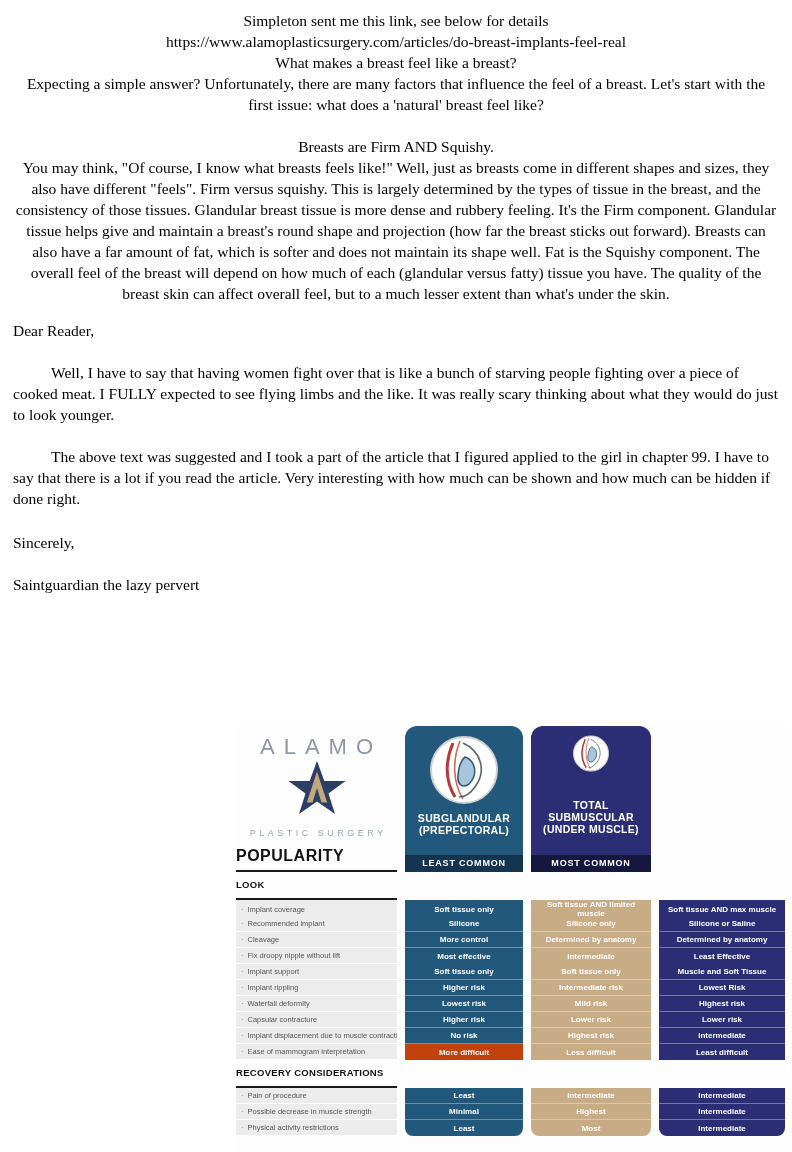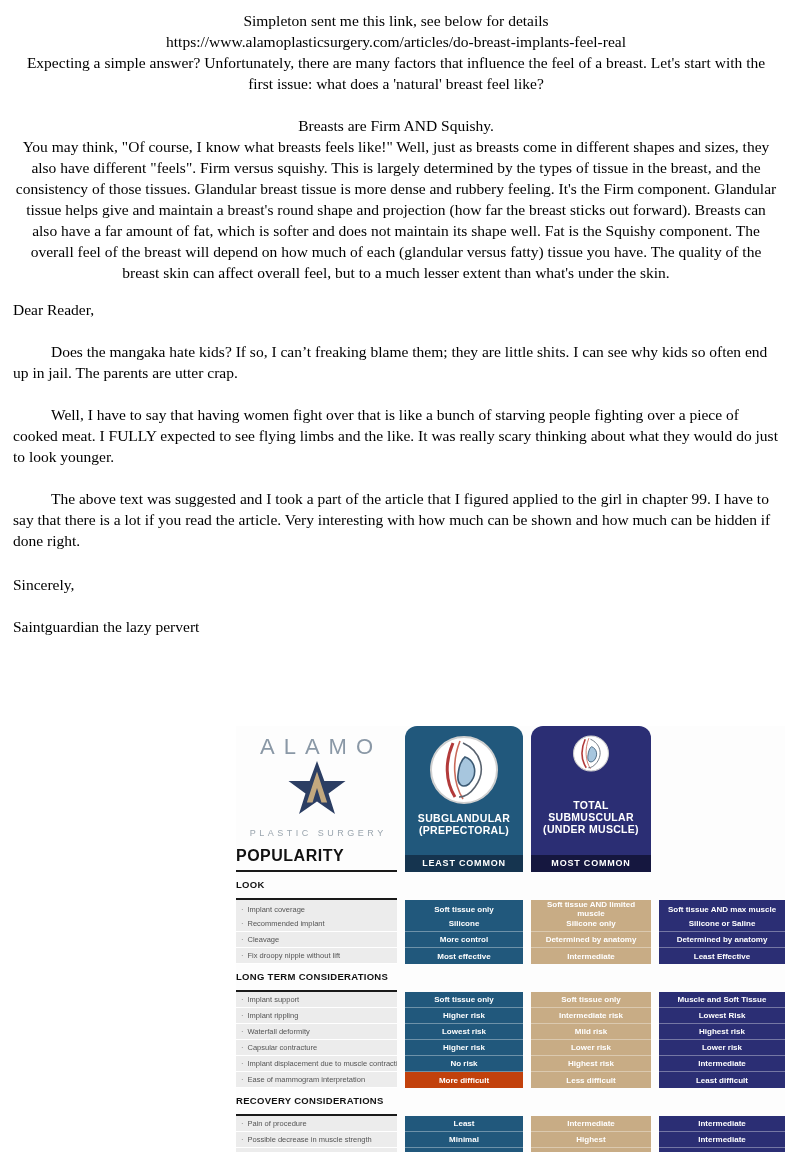--- a/index.html
+++ b/index.html
@@ -64,30 +64,30 @@
 </style>
 </head>
 <body>
 
 <div class="page">
 
   <div class="letter">
     <div class="centered">
       <div>Simpleton sent me this link, see below for details</div>
       <div>https://www.alamoplasticsurgery.com/articles/do-breast-implants-feel-real</div>
+      <div>What makes a breast feel like a breast?</div>
       <div>Expecting a simple answer?  Unfortunately, there are many factors that influence the feel of a breast. Let's start with the first issue: what does a 'natural' breast feel like?</div>
     </div>
 
     <div class="centered article">
       <div>Breasts are Firm AND Squishy.</div>
       <div>You may think, "Of course, I know what breasts feels like!" Well, just as breasts come in different shapes and sizes, they also have different "feels". Firm versus squishy. This is largely determined by the types of tissue in the breast, and the consistency of those tissues. Glandular breast tissue is more dense and rubbery feeling. It's the Firm component. Glandular tissue helps give and maintain a breast's round shape and projection (how far the breast sticks out forward). Breasts can also have a far amount of fat, which is softer and does not maintain its shape well. Fat is the Squishy component. The overall feel of the breast will depend on how much of each (glandular versus fatty) tissue you have. The quality of the breast skin can affect overall feel, but to a much lesser extent than what's under the skin.</div>
     </div>
 
     <p class="salutation">Dear Reader,</p>
-    <p class="para">Does the mangaka hate kids?  If so,  I can’t freaking blame them; they are little shits.  I can see why kids so often end up in jail.  The parents are utter crap.</p>
     <p class="para">Well, I have to say that having women fight over that is like a bunch of starving people fighting over a piece of cooked meat.  I FULLY expected to see flying limbs and the like.  It was really scary thinking about what they would do just to look younger.</p>
     <p class="para">The above text was suggested and I took a part of the article that I figured applied to the girl in chapter 99.  I have to say that there is a lot if you read the article.  Very interesting with how much can be shown and how much can be hidden if done right.</p>
     <p class="closing">Sincerely,</p>
     <p class="signature">Saintguardian the lazy pervert</p>
   </div>
 
   <div class="infographic">
     <div class="ig-row ig-header">
       <div class="logo-cell">
         <div class="logo-name">ALAMO</div>
@@ -155,26 +155,20 @@
           <div class="cell" style="background: rgb(33, 88, 124);">More control</div>
           <div class="cell" style="background: rgb(200, 172, 133);">Determined by anatomy</div>
           <div class="cell" style="background: rgb(43, 46, 116);">Determined by anatomy</div>
         </div>
         <div class="ig-row data-row">
           <div class="row-label"><span class="bullet">·</span>Fix droopy nipple without lift</div>
           <div class="cell last" style="background: rgb(33, 88, 124);">Most effective</div>
           <div class="cell last" style="background: rgb(200, 172, 133);">Intermediate</div>
           <div class="cell last" style="background: rgb(43, 46, 116);">Least Effective</div>
         </div>
-        <div class="ig-row sec-row">
-          <div class="sec-title">LONG TERM CONSIDERATIONS</div>
-          <div></div>
-          <div></div>
-          <div></div>
-        </div>
         <div class="ig-row data-row">
           <div class="row-label"><span class="bullet">·</span>Implant support</div>
           <div class="cell" style="background: rgb(33, 88, 124);">Soft tissue only</div>
           <div class="cell" style="background: rgb(200, 172, 133);">Soft tissue only</div>
           <div class="cell" style="background: rgb(43, 46, 116);">Muscle and Soft Tissue</div>
         </div>
         <div class="ig-row data-row">
           <div class="row-label"><span class="bullet">·</span>Implant rippling</div>
           <div class="cell" style="background: rgb(33, 88, 124);">Higher risk</div>
           <div class="cell" style="background: rgb(200, 172, 133);">Intermediate risk</div>

